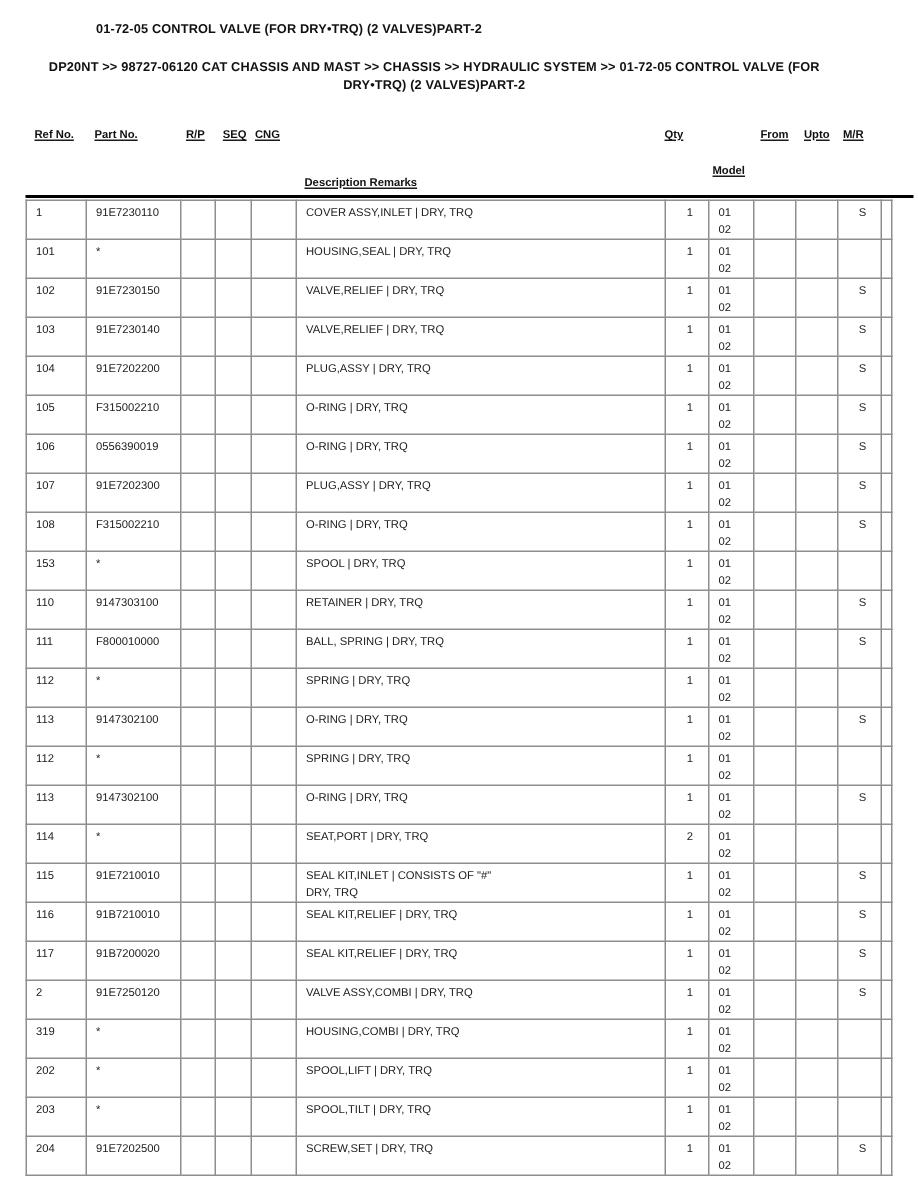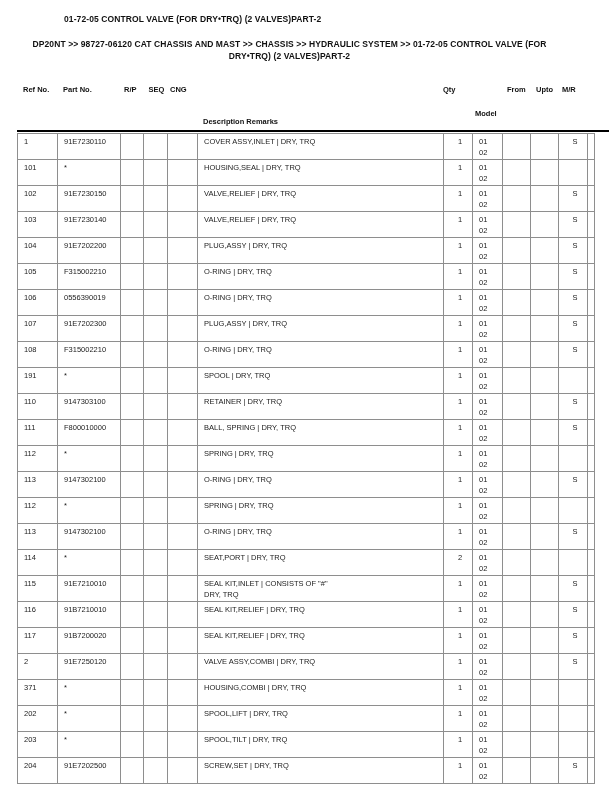--- a/index.html
+++ b/index.html
@@ -17,21 +17,21 @@
     letter-spacing: 0.1px; color: #111; padding-left: 47px;
   }
   .breadcrumb {
     margin-top: 14px; width: 545px;
     font-size: 8.5px; font-weight: bold; line-height: 11.5px;
     letter-spacing: 0.1px; color: #111; text-align: center;
   }
 
   .thead-row {
     display: flex; width: 577px;
-    margin-top: 23px; margin-bottom: 3px;
+    margin-top: 23px; margin-bottom: 3px; text-decoration: underline;
   }
   .hcol {
     box-sizing: border-box; flex: 0 0 auto;
     font-size: 7.5px; font-weight: bold; line-height: 10px;
     padding-left: 6px; white-space: nowrap; color: #111;
   }
   .h-ref   { width: 40px; }
   .h-part  { width: 63px; }
   .h-rp    { width: 23px; padding-left: 4px; }
   .h-seq   { width: 24px; padding-left: 3px; text-align: center; }
@@ -245,21 +245,21 @@
           <td class="c-desc">O-RING | DRY, TRQ</td>
           <td class="c-qty">1</td>
           <td class="c-model">01
 02</td>
           <td class="c-from"></td>
           <td class="c-upto"></td>
           <td class="c-mr">S</td>
           <td class="c-spacer"></td>
         </tr>
         <tr>
-          <td class="c-ref">191</td>
+          <td class="c-ref">153</td>
           <td class="c-part">*</td>
           <td class="c-rp"></td>
           <td class="c-seq"></td>
           <td class="c-cng"></td>
           <td class="c-desc">SPOOL | DRY, TRQ</td>
           <td class="c-qty">1</td>
           <td class="c-model">01
 02</td>
           <td class="c-from"></td>
           <td class="c-upto"></td>
@@ -426,21 +426,21 @@
           <td class="c-desc">VALVE ASSY,COMBI | DRY, TRQ</td>
           <td class="c-qty">1</td>
           <td class="c-model">01
 02</td>
           <td class="c-from"></td>
           <td class="c-upto"></td>
           <td class="c-mr">S</td>
           <td class="c-spacer"></td>
         </tr>
         <tr>
-          <td class="c-ref">371</td>
+          <td class="c-ref">319</td>
           <td class="c-part">*</td>
           <td class="c-rp"></td>
           <td class="c-seq"></td>
           <td class="c-cng"></td>
           <td class="c-desc">HOUSING,COMBI | DRY, TRQ</td>
           <td class="c-qty">1</td>
           <td class="c-model">01
 02</td>
           <td class="c-from"></td>
           <td class="c-upto"></td>

